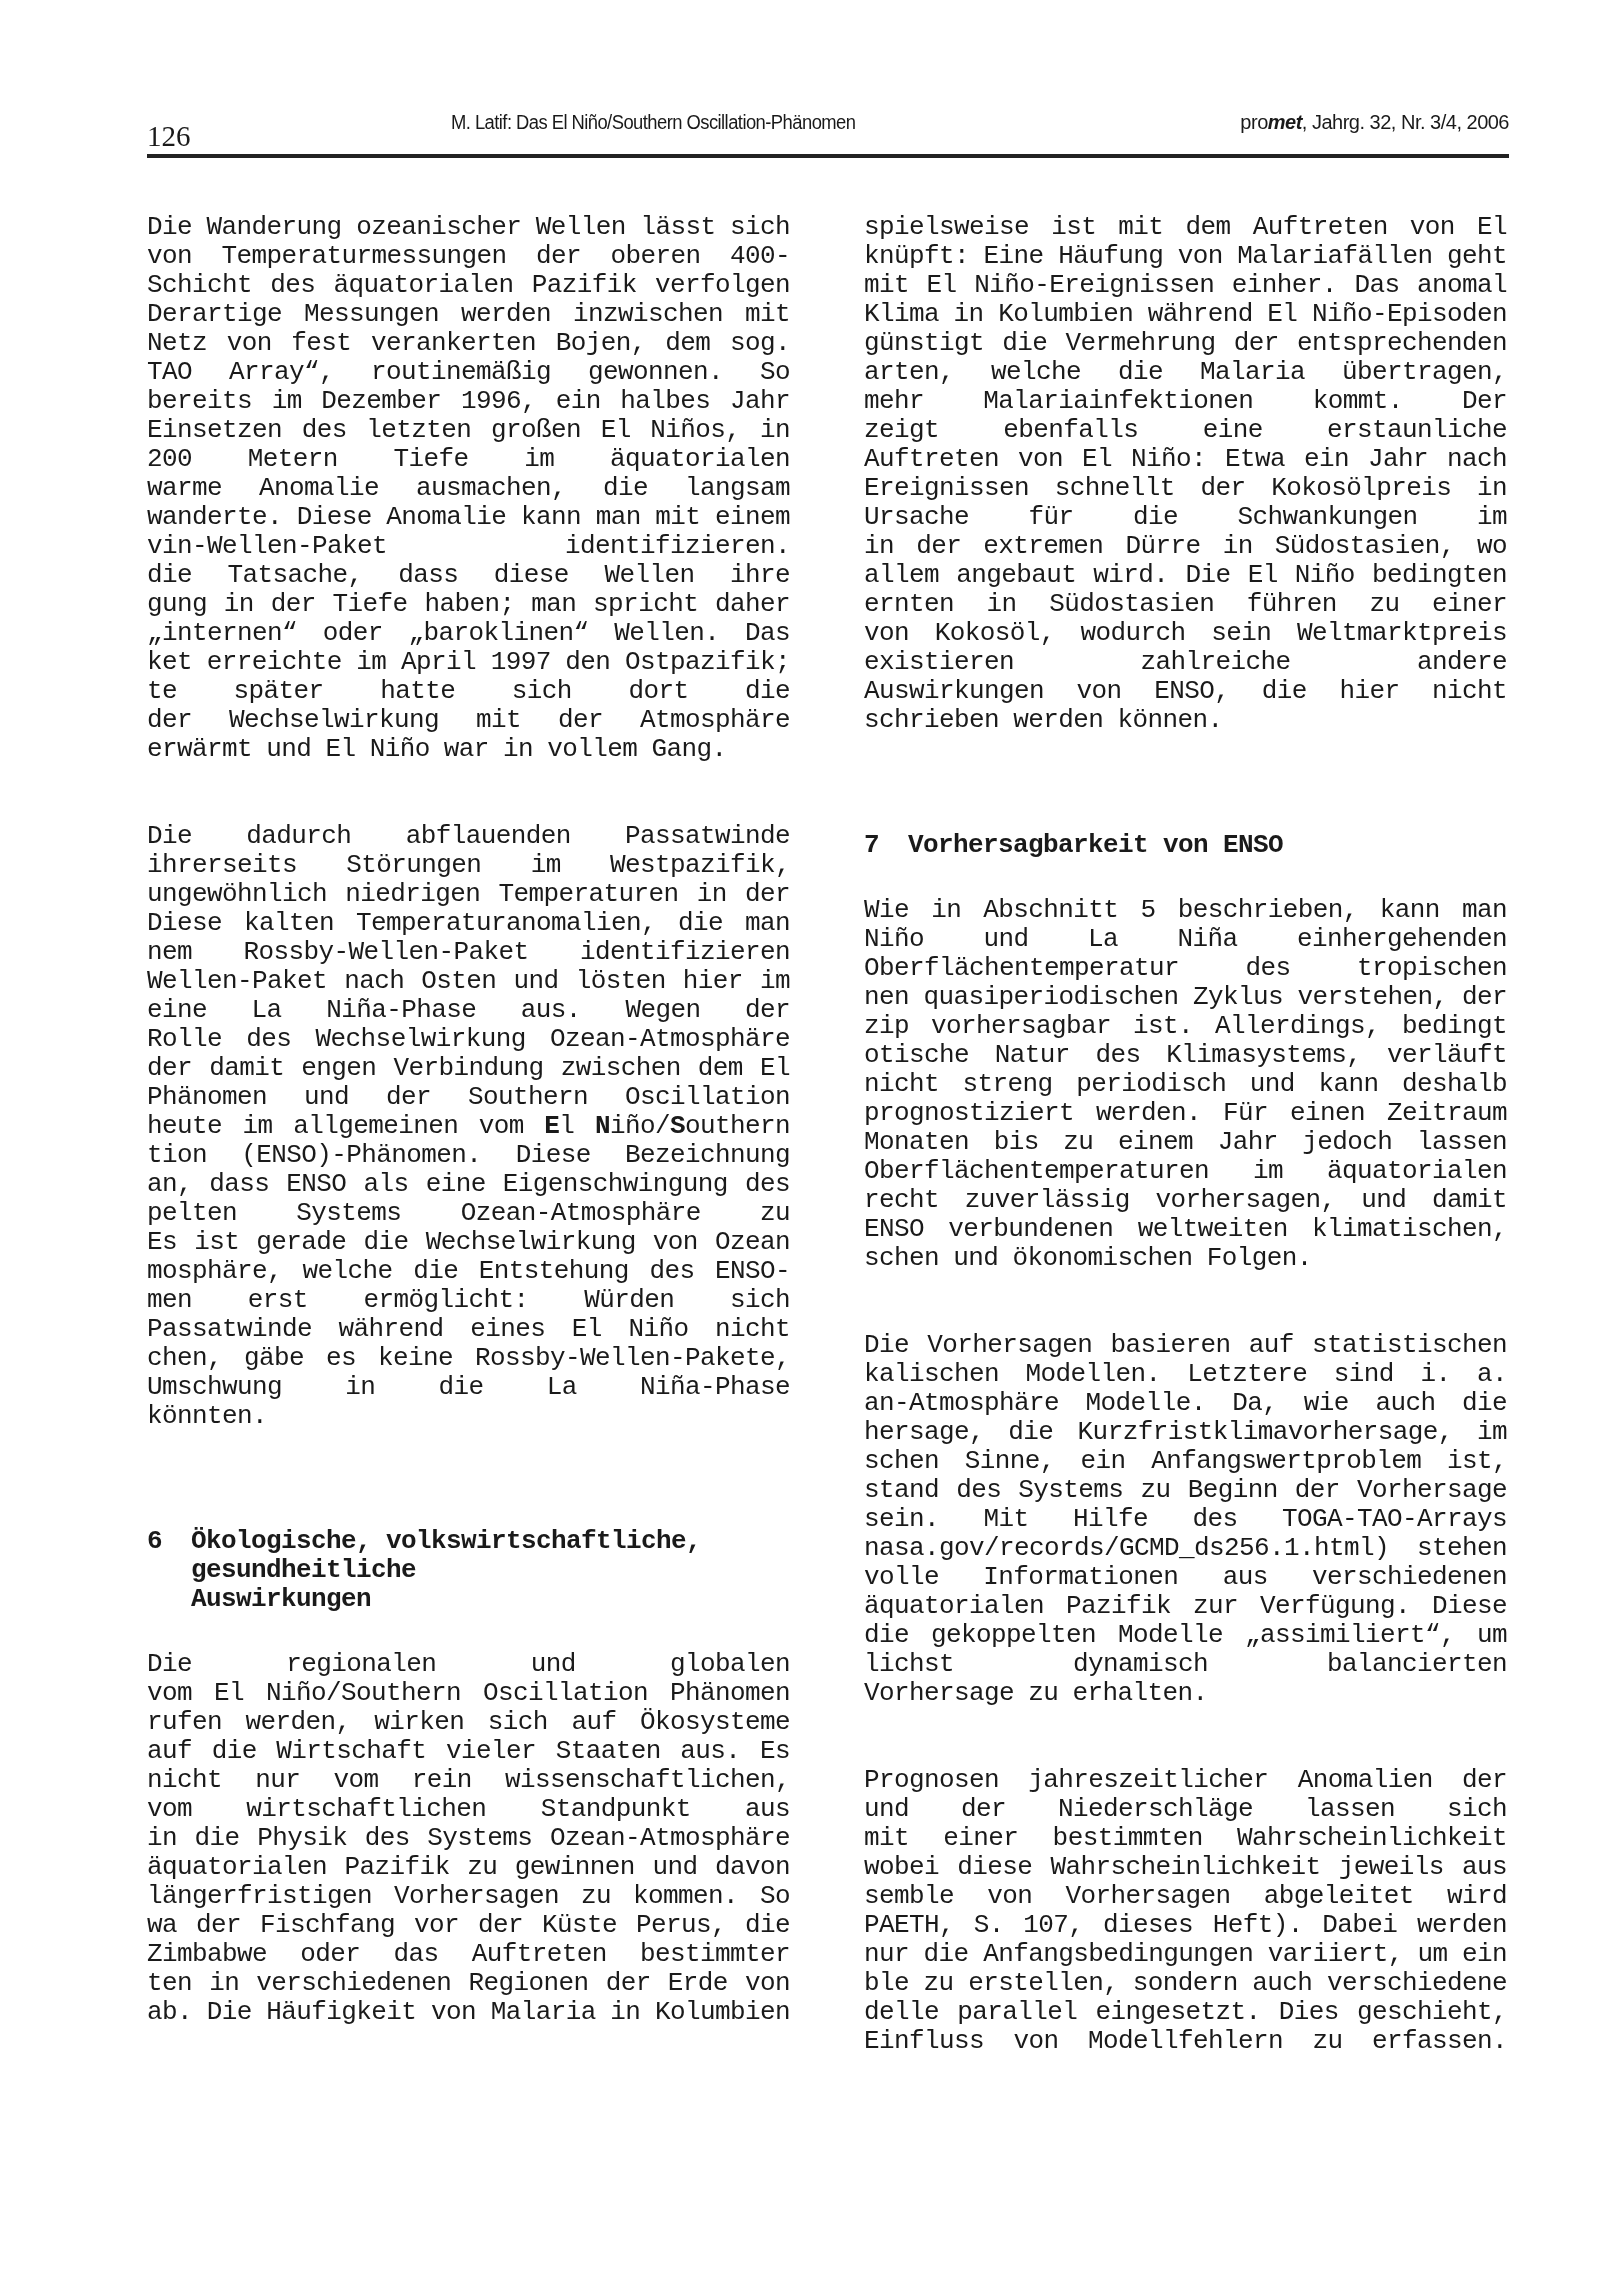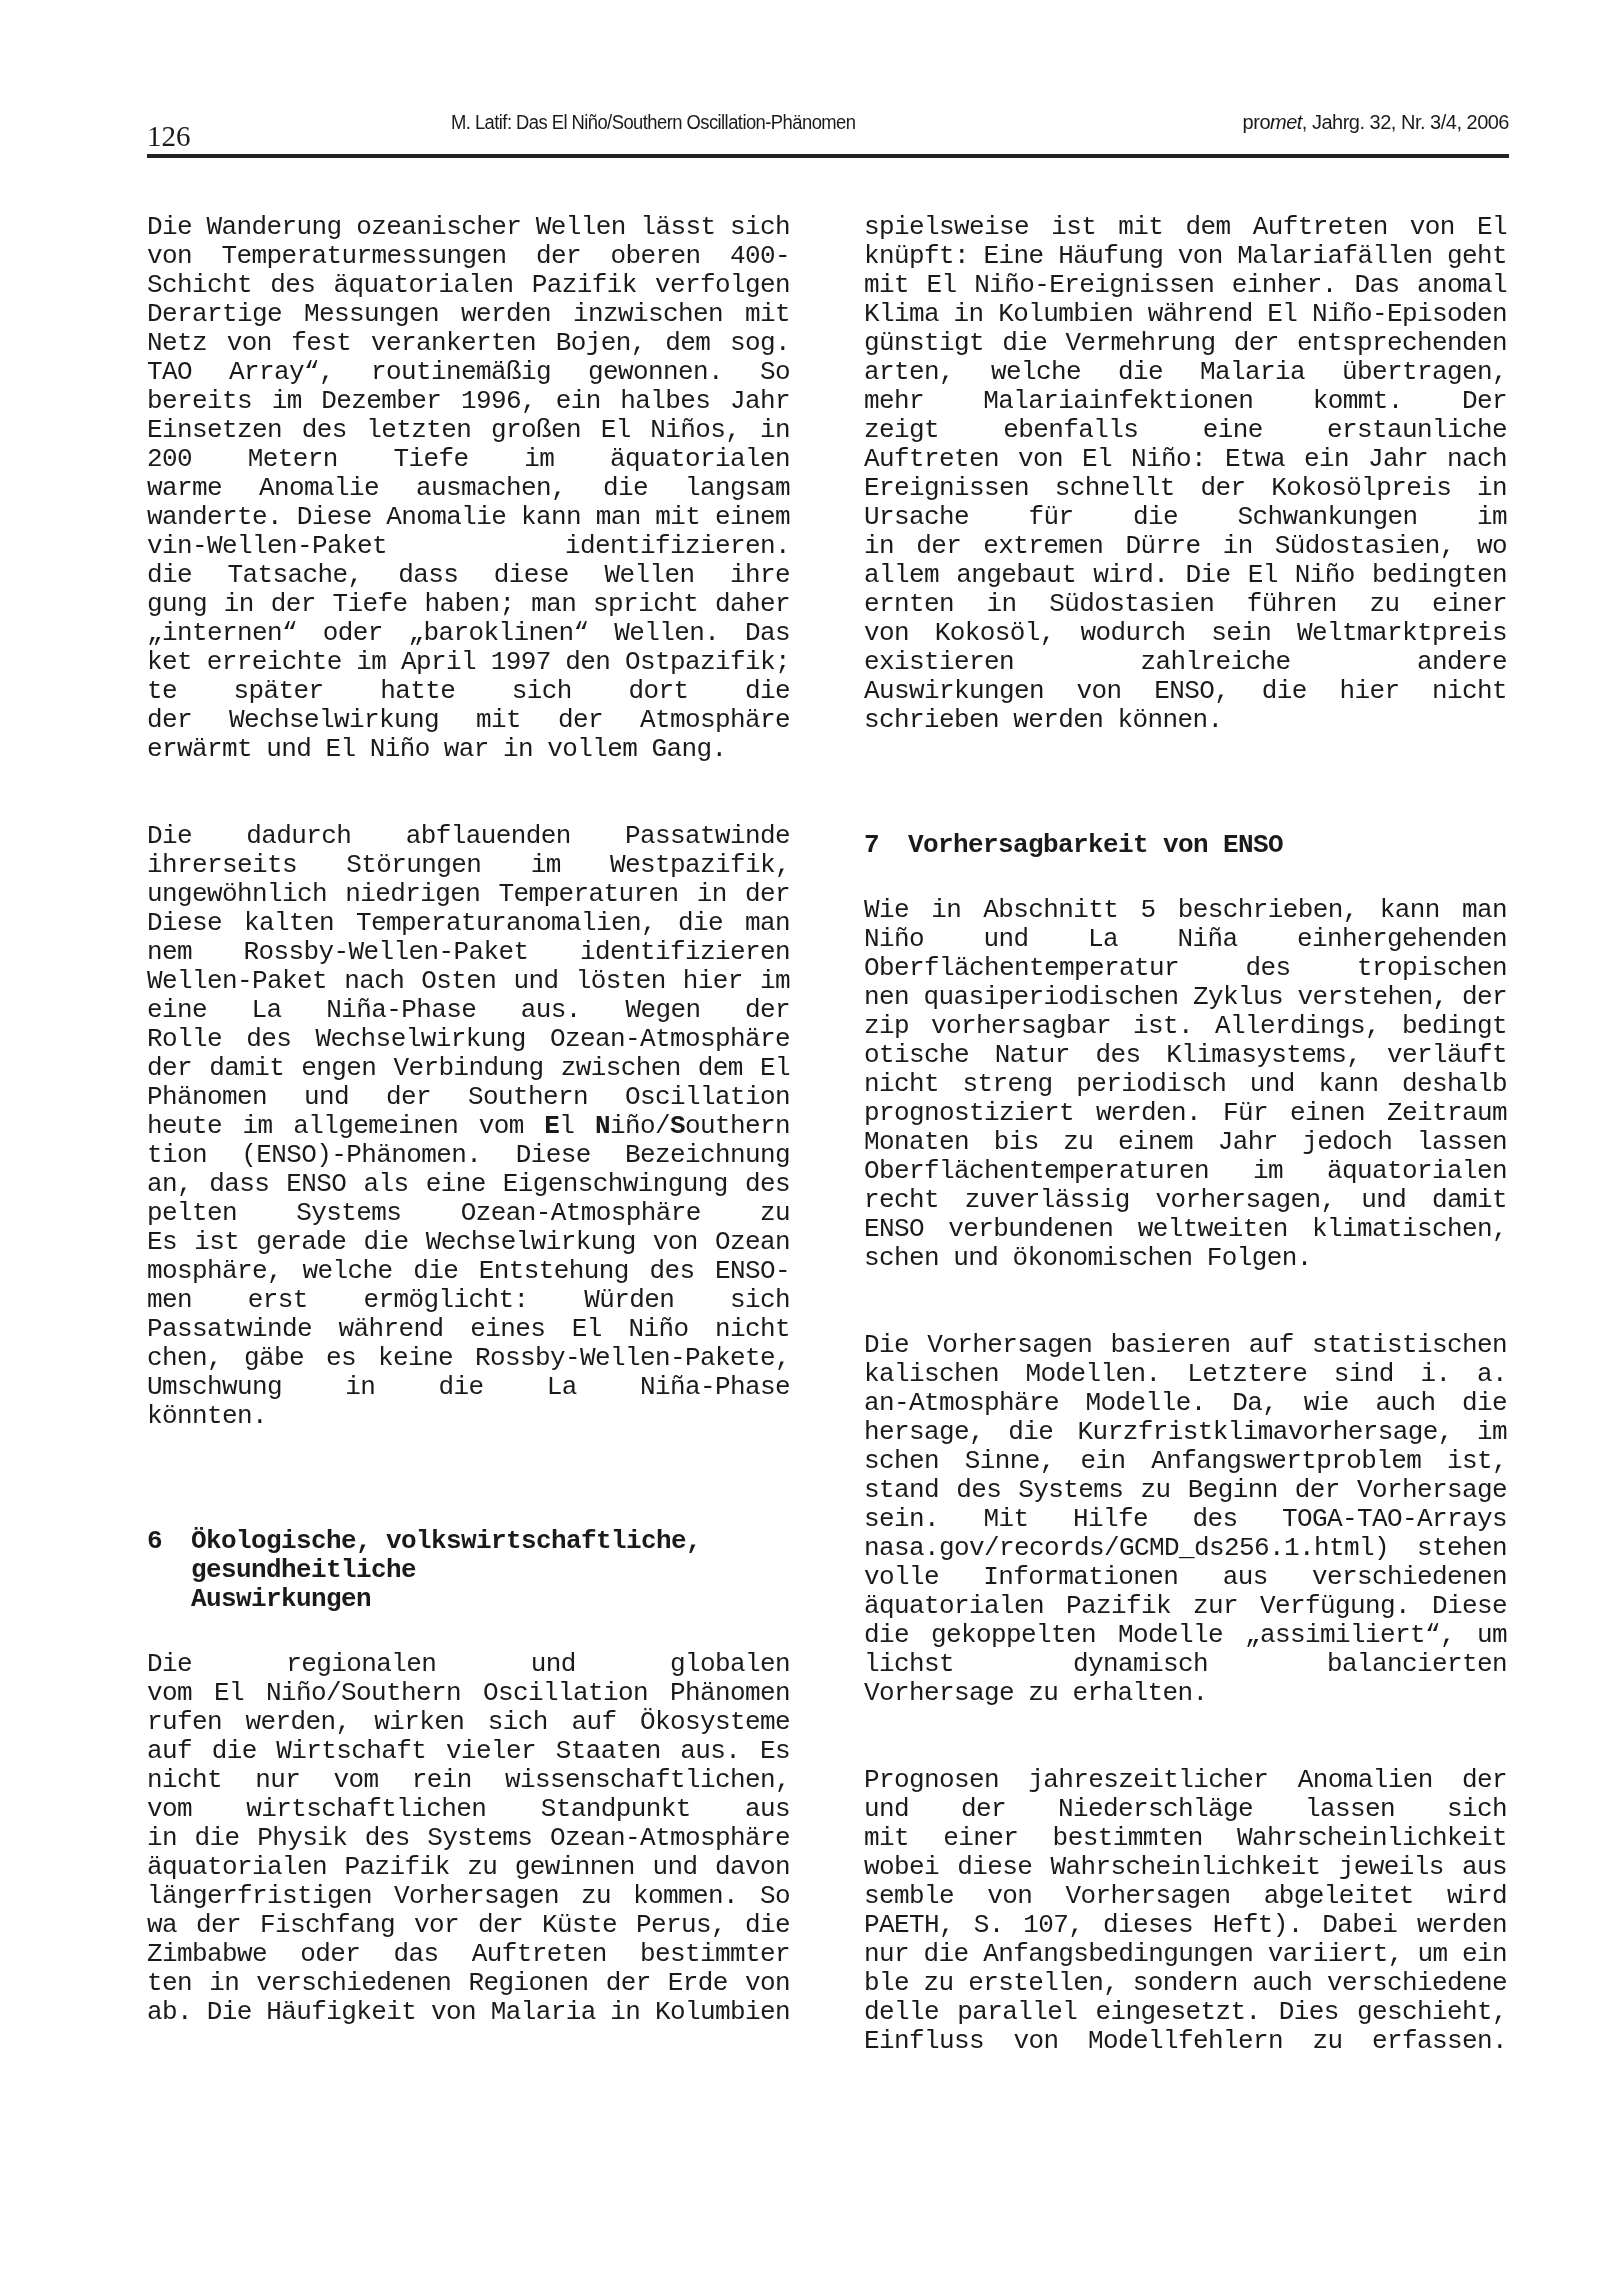--- a/index.html
+++ b/index.html
@@ -3,21 +3,21 @@
 <meta charset="utf-8">
 <style>
   html, body { margin: 0; padding: 0; background: #ffffff; }
   body { width: 1624px; height: 2295px; position: relative; overflow: hidden; color: #1a1a1a; }
   .page { position: absolute; left: 0; top: 0; width: 1624px; height: 2295px; }
   .running-head { position: absolute; top: 104px; left: 147px; width: 1362px; height: 39px; }
   .page-number { position: absolute; left: 0; top: 16px; font-family: "Liberation Serif", serif; font-size: 29px; line-height: 32px; }
   .running-title { position: absolute; left: 304px; top: 4.9px; font-family: "Liberation Sans", sans-serif; font-size: 20px; line-height: 26px; letter-spacing: -0.6px; transform: scaleX(0.92); transform-origin: left; }
   .journal-ref { position: absolute; right: 0; top: 4.9px; font-family: "Liberation Sans", sans-serif; font-size: 20px; line-height: 26px; letter-spacing: -0.5px; white-space: nowrap; }
   .journal-ref b { font-weight: normal; }
-  .journal-ref .met { font-weight: normal; font-style: italic; }
+  .journal-ref .met { font-weight: bold; font-style: italic; }
   .head-rule { position: absolute; left: 147px; top: 154px; width: 1362px; height: 4px; background: #222; }
 
   .column { position: absolute; top: 213px; width: 643px; font-family: Liberation Mono, monospace; font-size: 26px; }
   .col-left { left: 147px; }
   .col-right { left: 864px; }
 
   .para { margin: 0; }
   .line { display: block; height: 29px; line-height: 29px; text-align: justify; text-align-last: justify; white-space: normal; overflow: hidden; letter-spacing: -0.6px; word-spacing: -0.8px; }
   .line.last { text-align-last: left; }
   .gap-para { height: 58px; }

